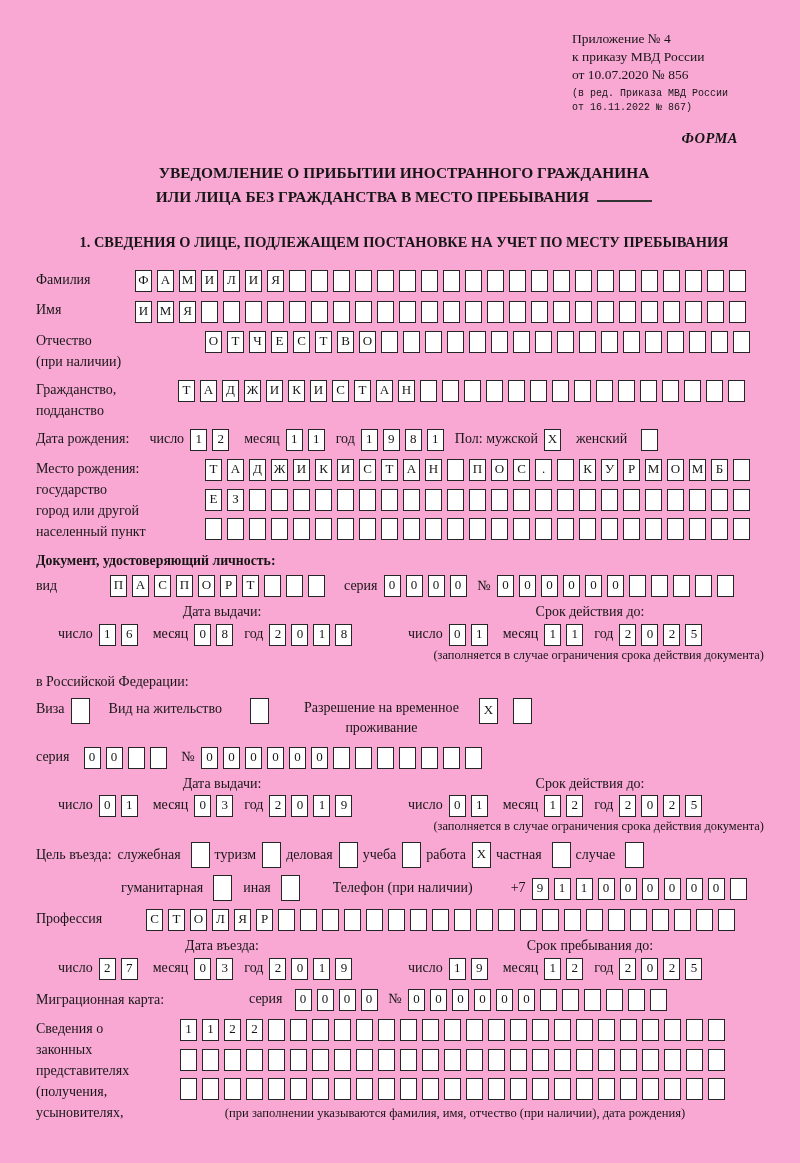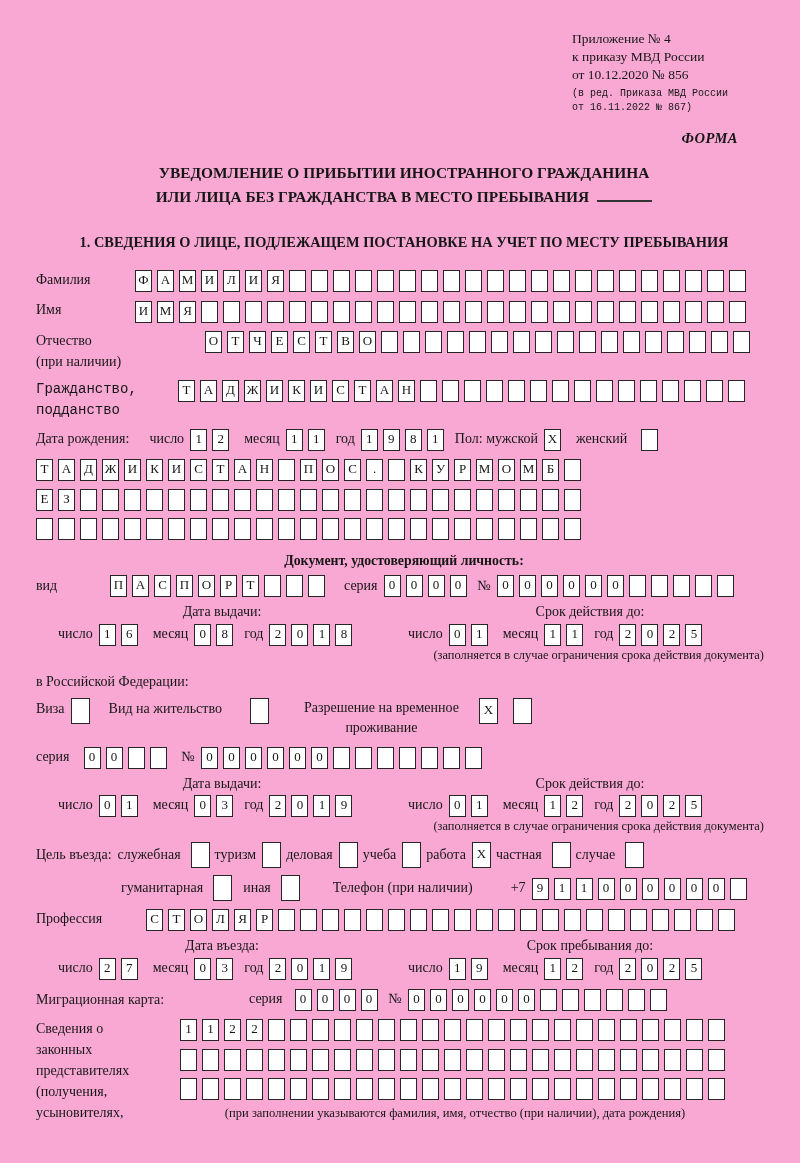--- a/index.html
+++ b/index.html
@@ -14,21 +14,21 @@
   .hdr-sub{margin-top:4px;font-size:10px;line-height:1.32;font-family:Liberation Mono, monospace;}
   .forma{text-align:right;padding-right:34px;font-weight:bold;font-size:14.5px;margin-top:16px;letter-spacing:.5px;font-style:italic;}
   
   .title{text-align:center;font-weight:bold;font-size:15.4px;line-height:1.6;margin-top:14px;}
   .blank{display:inline-block;width:55px;border-bottom:2px solid #333;height:3px;margin-left:8px;}
   .sec-heading{text-align:center;font-weight:bold;font-size:14.4px;margin-top:24px;margin-bottom:18px;}
   
   .frow{display:flex;align-items:flex-start;margin-bottom:7px;flex-wrap:nowrap;}
   .frow.vc{align-items:center;}
   .lblcol{flex:0 0 auto;font-size:14px;line-height:21px;}
-  .w99{width:99px;}  .w142{width:142px;font-family:Liberation Mono, monospace;} .w169{width:169px;}
+  .w99{width:99px;}  .w142{width:142px;} .w169{width:169px;}
   .w74{width:74px;}  .w110{width:110px;} .w144{width:144px;} .w175{width:175px;}
   .lbl{font-size:14px;line-height:22px;white-space:nowrap;}
   .boxes{white-space:nowrap;flex:0 0 auto;line-height:22px;}
   .box{
     display:inline-block;box-sizing:border-box;width:17px;height:22px;
     border:1.7px solid #262626;margin-right:5px;text-align:center;
     font-size:13px;line-height:18px;vertical-align:middle;background:#fff;
   }
   .cbg .box{width:19px;height:26px;line-height:22px;}
   .bcol .boxes{display:block;margin-bottom:6px;}
@@ -38,32 +38,32 @@
   .dh-right{flex:1;text-align:center;}
   .dates-row{display:flex;align-items:center;margin-bottom:2px;}
   .dgrp{display:flex;align-items:center;}
   .dgrp-left{width:372px;padding-left:22px;box-sizing:border-box;}
   .dlabel{font-size:14px;margin-right:6px;white-space:nowrap;}
   .note{font-size:12.4px;text-align:right;padding-right:8px;margin-bottom:8px;}
   .intro{font-size:14px;line-height:1.55;}
   .opt-multi{display:inline-block;text-align:center;font-size:14px;line-height:20px;}
   .ml6{margin-left:6px;} .ml10{margin-left:10px;} .ml14{margin-left:14px;}
   .ml20{margin-left:20px;} .ml28{margin-left:28px;} .ml38{margin-left:38px;} .ml85{margin-left:85px;}
-  .center-bold{text-align:center;font-weight:bold;font-size:13.8px;margin:2px 0 5px 0;}
+  .center-bold{text-align:left;font-weight:bold;font-size:13.8px;margin:2px 0 5px 0;}
   .rep-note{font-size:12.6px;text-align:center;margin-top:4px;}
 </style>
 </head>
 <body>
 
 <div class="page">
 
   <div class="hdr">
     <div>Приложение № 4</div>
     <div>к приказу МВД России</div>
-    <div>от 10.12.2020 № 856</div>
+    <div>от 10.07.2020 № 856</div>
     <div class="hdr-sub">
       <div>(в ред. Приказа МВД России</div>
       <div>от 16.11.2022 № 867)</div>
     </div>
   </div>
   <div class="forma">ФОРМА</div>
 
   <div class="title">
     <div>УВЕДОМЛЕНИЕ О ПРИБЫТИИ ИНОСТРАННОГО ГРАЖДАНИНА</div>
     <div><span>ИЛИ ЛИЦА БЕЗ ГРАЖДАНСТВА В МЕСТО ПРЕБЫВАНИЯ</span><span class="blank"></span></div>
@@ -105,20 +105,26 @@
     <span class="boxes"><span class="box">1</span><span class="box">1</span></span>
     <span class="dlabel ml6">год</span>
     <span class="boxes"><span class="box">1</span><span class="box">9</span><span class="box">8</span><span class="box">1</span></span>
     <span class="lbl ml6">Пол: мужской</span>
     <span class="boxes ml6"><span class="box">X</span></span>
     <span class="lbl ml10">женский</span>
     <span class="boxes ml14"><span class="box"></span></span>
   </div>
 
   <div class="frow">
+    <span class="lblcol w169">
+      <div>Место рождения:</div>
+      <div>государство</div>
+      <div>город или другой</div>
+      <div>населенный пункт</div>
+    </span>
     <span class="bcol">
       <span class="boxes"><span class="box">Т</span><span class="box">А</span><span class="box">Д</span><span class="box">Ж</span><span class="box">И</span><span class="box">К</span><span class="box">И</span><span class="box">С</span><span class="box">Т</span><span class="box">А</span><span class="box">Н</span><span class="box"></span><span class="box">П</span><span class="box">О</span><span class="box">С</span><span class="box">.</span><span class="box"></span><span class="box">К</span><span class="box">У</span><span class="box">Р</span><span class="box">М</span><span class="box">О</span><span class="box">М</span><span class="box">Б</span><span class="box"></span></span>
       <span class="boxes"><span class="box">Е</span><span class="box">З</span><span class="box"></span><span class="box"></span><span class="box"></span><span class="box"></span><span class="box"></span><span class="box"></span><span class="box"></span><span class="box"></span><span class="box"></span><span class="box"></span><span class="box"></span><span class="box"></span><span class="box"></span><span class="box"></span><span class="box"></span><span class="box"></span><span class="box"></span><span class="box"></span><span class="box"></span><span class="box"></span><span class="box"></span><span class="box"></span><span class="box"></span></span>
       <span class="boxes"><span class="box"></span><span class="box"></span><span class="box"></span><span class="box"></span><span class="box"></span><span class="box"></span><span class="box"></span><span class="box"></span><span class="box"></span><span class="box"></span><span class="box"></span><span class="box"></span><span class="box"></span><span class="box"></span><span class="box"></span><span class="box"></span><span class="box"></span><span class="box"></span><span class="box"></span><span class="box"></span><span class="box"></span><span class="box"></span><span class="box"></span><span class="box"></span><span class="box"></span></span>
     </span>
   </div>
 
   <div class="center-bold">Документ, удостоверяющий личность:</div>
   <div class="frow vc">
     <span class="lblcol w74">вид</span>

